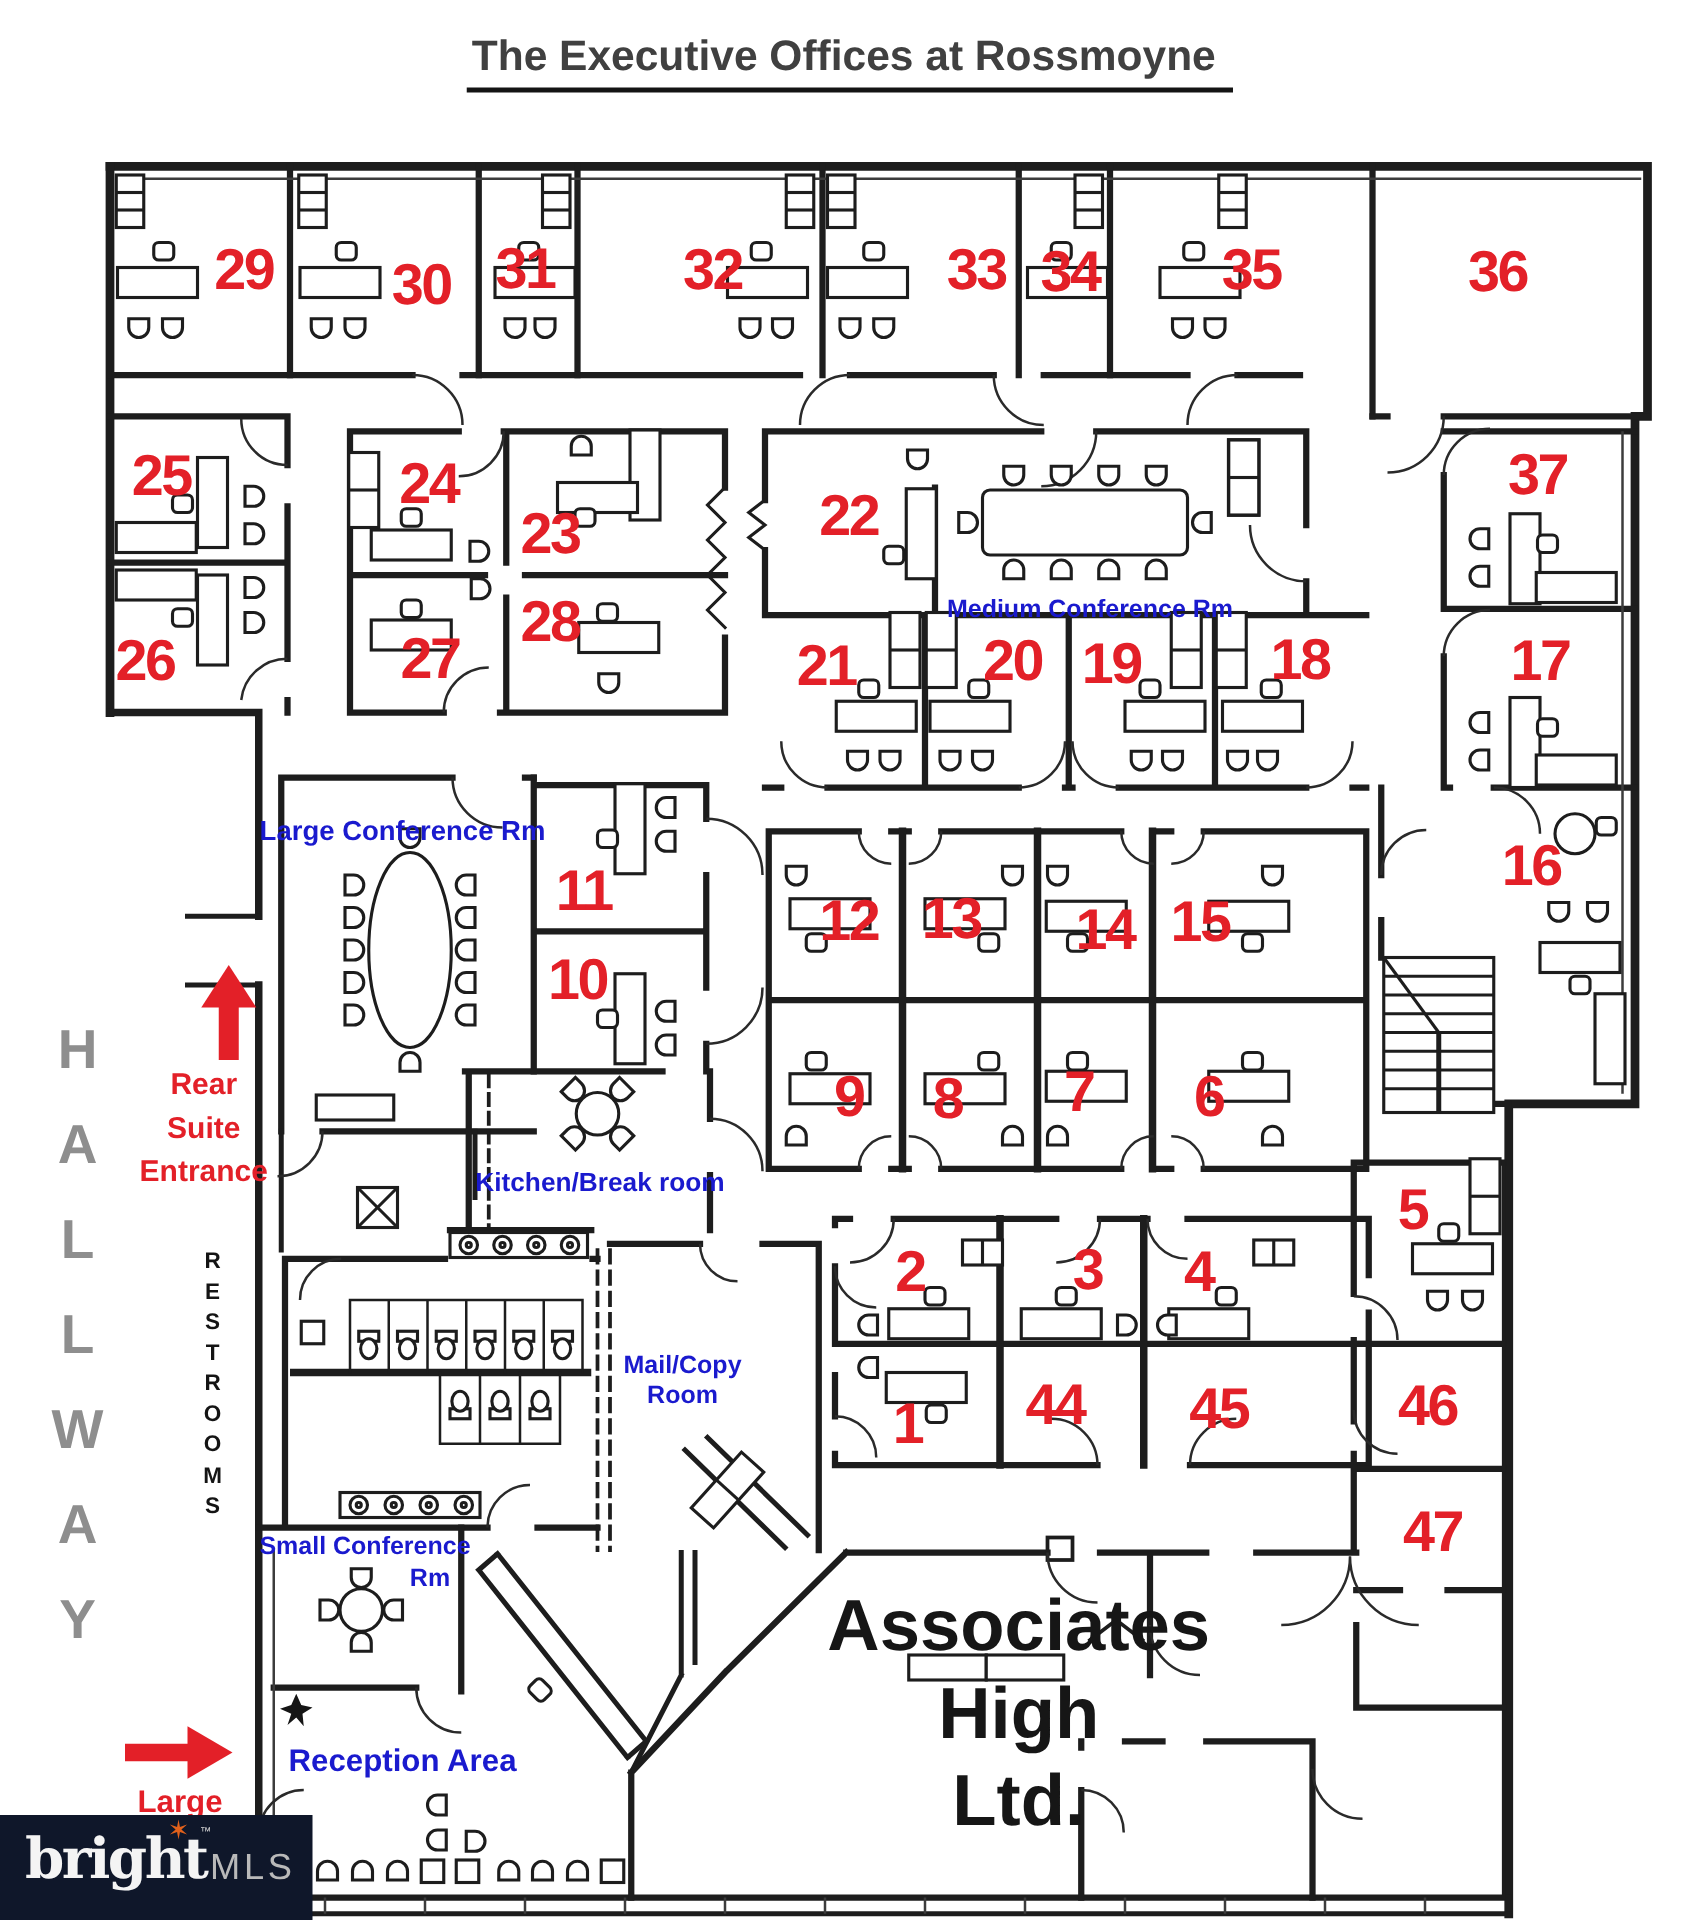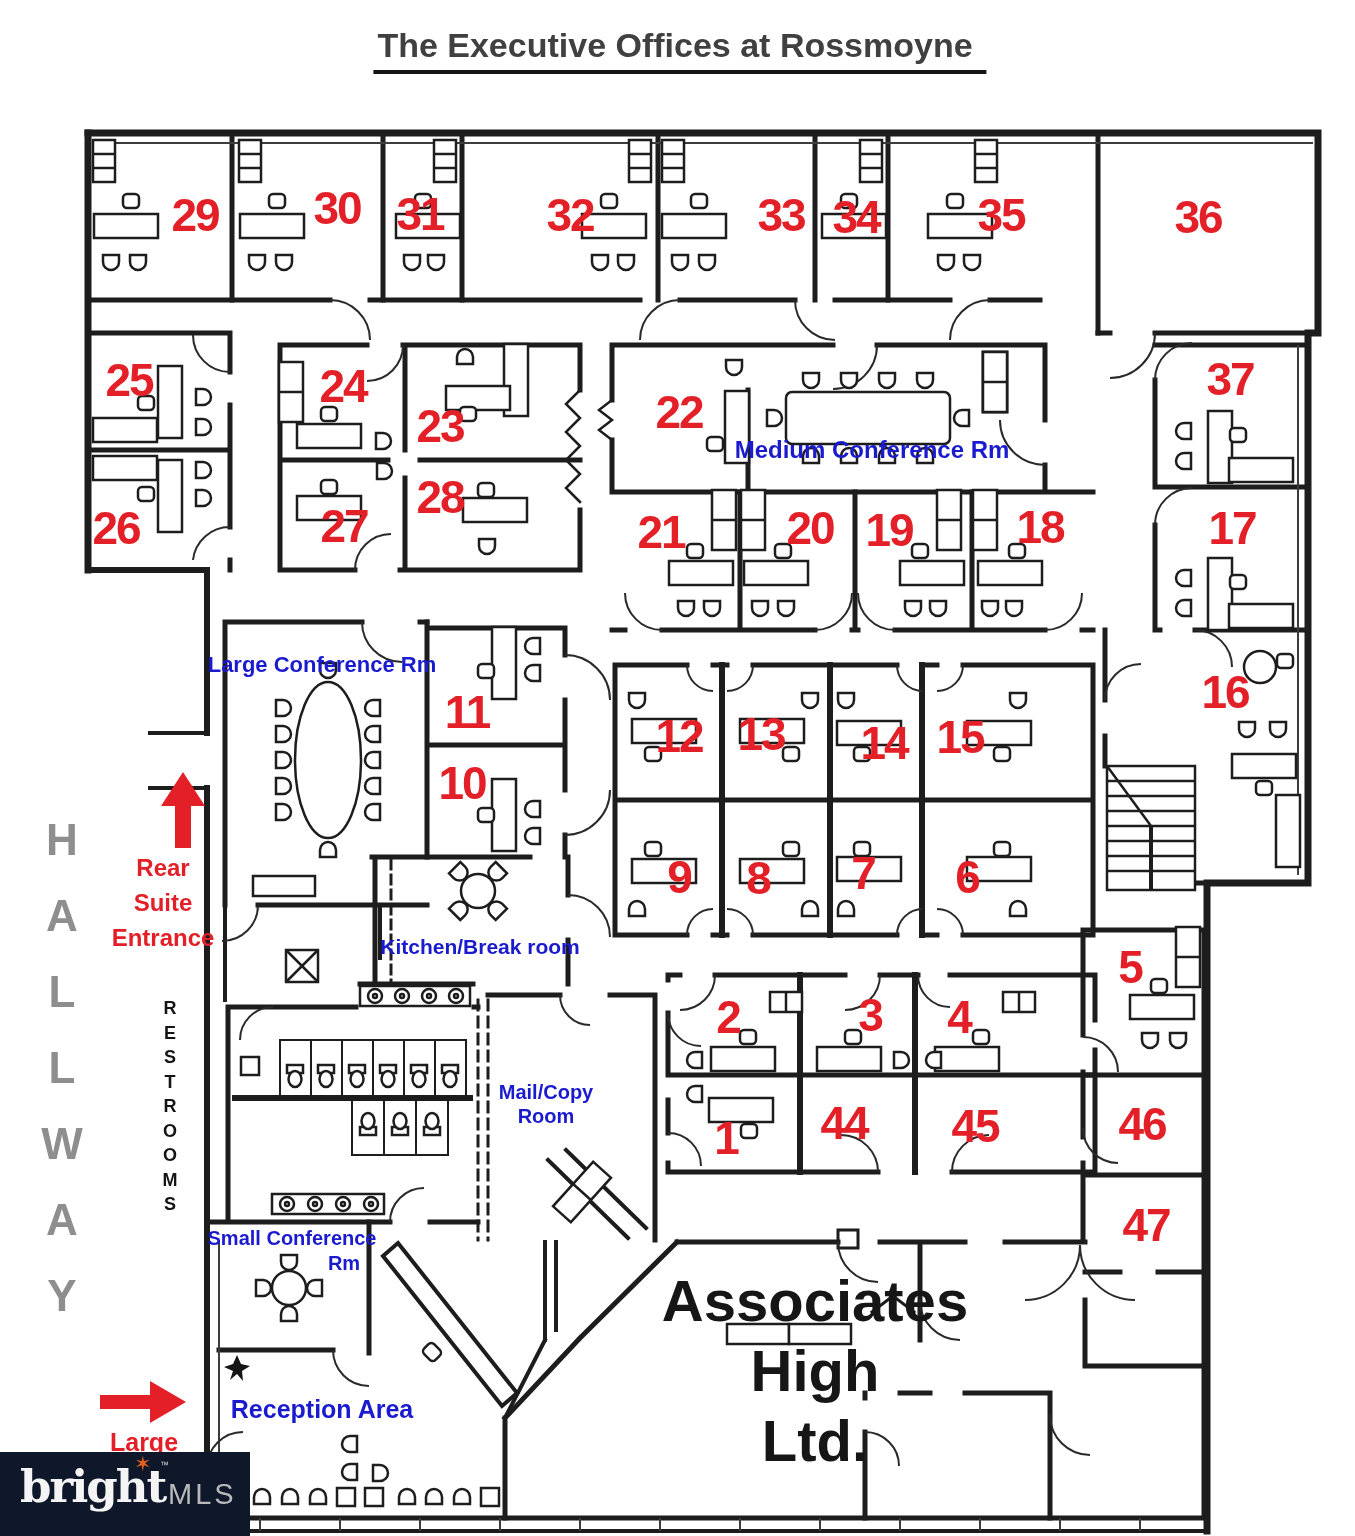--- a/index.html
+++ b/index.html
@@ -417,21 +417,21 @@
         <rect x="175" y="804" width="16" height="44"></rect>
     </g>
     <g fill="#e32028" stroke="none">
       <polygon points="186,1402 150,1381 150,1423"></polygon>
         <rect x="100" y="1395" width="52" height="14"></rect>
     </g>
   </svg>
 
   <div class="title">The Executive Offices at Rossmoyne</div>
 
-  <div class="blue" style="left:872px;top:450px;font-size:24px">Medium Conference Rm</div>
+  <div class="blue" style="left:872px;top:488px;font-size:20px">Medium Conference Rm</div>
   <div class="blue" style="left:322px;top:665px;font-size:22px">Large Conference Rm</div>
   <div class="blue" style="left:480px;top:947px;font-size:21px">Kitchen/Break room</div>
   <div class="blue" style="left:546px;top:1104px;font-size:20px;line-height:24px">
     <div>Mail/Copy</div>
     <div>Room</div>
   </div>
   <div class="blue" style="left:292px;top:1238px;font-size:20px">Small Conference</div>
   <div class="blue" style="left:344px;top:1263px;font-size:20px">Rm</div>
   <div class="blue" style="left:322px;top:1409px;font-size:25px">Reception Area</div>
 
@@ -441,21 +441,21 @@
   <div class="red-label" style="left:144px;top:1442px;font-size:25px">Large</div>
 
   <div class="tenant">
     <div>Associates</div>
     <div>High</div>
     <div>Ltd.</div>
   </div>
 
   <div>
       <span class="room-num" style="left: 195px; top: 215px;">29</span>
-      <span class="room-num" style="left: 337px; top: 208px;">30</span>
+      <span class="room-num" style="left: 337px; top: 227px;">30</span>
       <span class="room-num" style="left: 420px; top: 214px;">31</span>
       <span class="room-num" style="left: 570px; top: 215px;">32</span>
       <span class="room-num" style="left: 781px; top: 215px;">33</span>
       <span class="room-num" style="left: 856px; top: 217px;">34</span>
       <span class="room-num" style="left: 1001px; top: 215px;">35</span>
       <span class="room-num" style="left: 1198px; top: 217px;">36</span>
       <span class="room-num" style="left: 129px; top: 380px;">25</span>
       <span class="room-num" style="left: 343px; top: 386px; text-align: center;">24</span>
       <span class="room-num" style="left: 440px; top: 426px;">23</span>
       <span class="room-num" style="left: 679px; top: 412px;">22</span>

